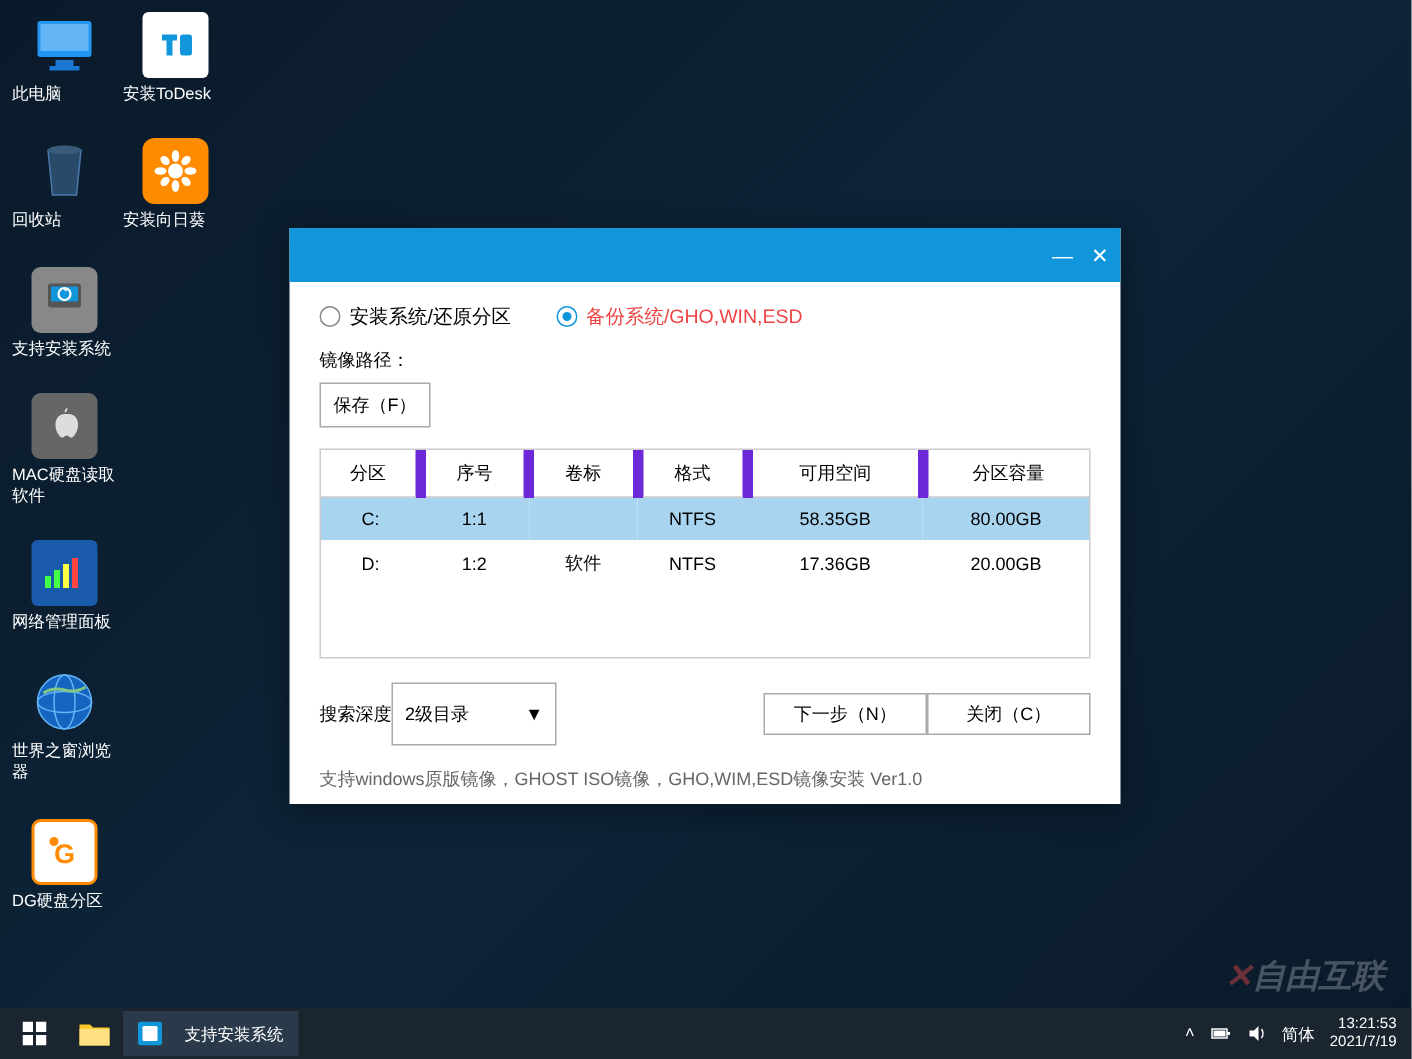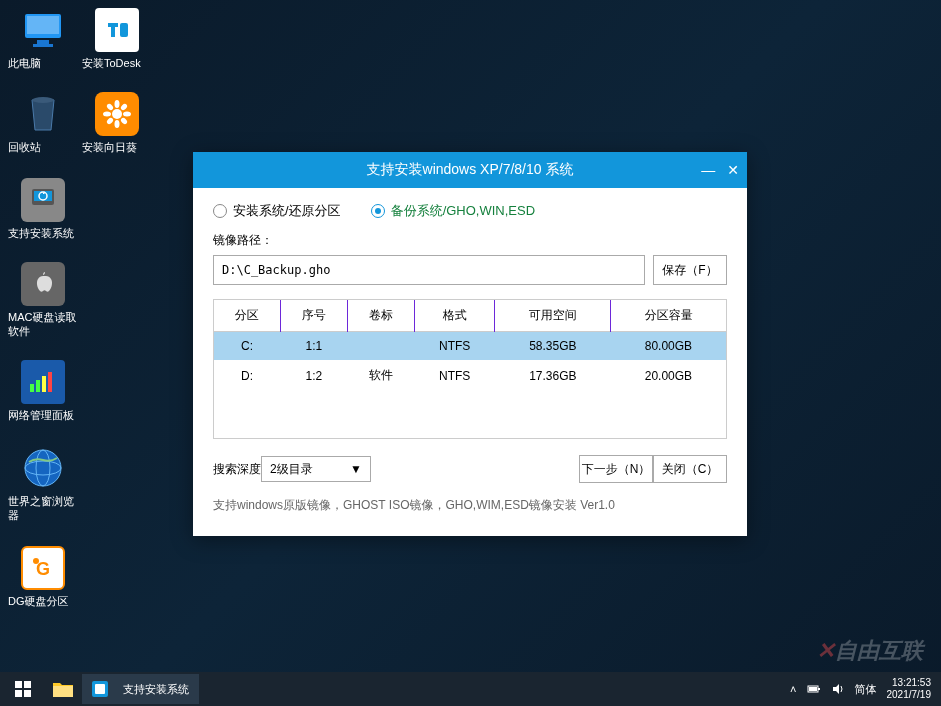--- a/index.html
+++ b/index.html
@@ -34,51 +34,51 @@
 .content { padding: 14px 20px 0; }
 .radio-row { display: flex; gap: 30px; margin-bottom: 12px; font-size: 13px; }
 .radio-item { display: flex; align-items: center; gap: 6px; cursor: pointer; text-align: center; }
 .radio-circle {
   width: 14px; height: 14px; border: 1px solid #888; border-radius: 50%;
   display: flex; align-items: center; justify-content: center;
 }
 .radio-circle.checked::after {
   content: ""; width: 6px; height: 6px; background: #1296db; border-radius: 50%;
 }
-.radio-item.active { color: #15803d; }
+.radio-item.active { color: #ef4444; }
 .radio-item.active .radio-circle { border-color: #1296db; }
 .label { font-size: 12px; margin-bottom: 6px; }
 .path-row { display: flex; gap: 8px; margin-bottom: 14px; }
 .path-input {
   flex: 1; height: 30px; border: 1px solid #aaa; padding: 0 8px;
   font-size: 12px; font-family: monospace;
 }
 .save-btn {
   width: 74px; height: 30px; border: 1px solid #aaa; background: #fff;
   font-size: 12px; cursor: pointer;
 }
 .table { width: 100%; border: 1px solid #ccc; border-collapse: collapse; font-size: 12px; }
 .table th, .table td { padding: 7px 4px; text-align: center; }
 .table thead { background: #fff; border-bottom: 1px solid #ccc; }
-.table th { font-weight: normal; border-right: 1px solid #6d28d9; }
+.table th { font-weight: normal; border-right: 7px solid #6d28d9; }
 .table th:last-child { border-right: none; }
 .table tbody tr.selected { background: #a8d4f0; }
 .table-wrap { height: 140px; border: 1px solid #ccc; overflow: hidden; }
 .table-wrap .table { border: none; }
 .bottom-row {
   display: flex; align-items: center; margin-top: 16px;
   font-size: 12px; 
 }
 .depth-select {
-  width: 110px; height: 26px; border: 1px solid #aaa;
+  width: 110px; height: 42px; border: 1px solid #aaa;
   display: flex; align-items: center; justify-content: space-between;
   padding: 0 8px; cursor: pointer;
 }
 .btn {
-  width: 74px; height: 28px; border: 1px solid #aaa; background: #fff;
+  width: 109px; height: 28px; border: 1px solid #aaa; background: #fff;
   font-size: 12px; cursor: pointer;
 }
 .spacer { flex: 1; }
 .footer-text {
   text-align: left; font-size: 12px; color: #666;
   margin-top: 14px;
 }
 .taskbar {
   position: absolute; bottom: 0; left: 0; right: 0;
   height: 34px; background: #1a2530;
@@ -198,40 +198,38 @@
     <svg width="30" height="30" viewBox="0 0 30 30">
         <text x="15" y="22" text-anchor="middle" font-size="18" font-weight="bold" fill="#ff8c00">G</text>
         <circle cx="8" cy="8" r="3" fill="#ff8c00"></circle>
       </svg>
   </div>
   <span>DG硬盘分区</span>
 </div>
 
 <div class="window">
   <div class="titlebar">
-    <span>支持安装windows XP/7/8/10 系统</span>
     <div class="titlebar-controls">
       <span>—</span>
       <span>✕</span>
     </div>
   </div>
   <div class="content">
     <div class="radio-row">
       <div class="radio-item">
         <span class="radio-circle"></span>
         <span>安装系统/还原分区</span>
       </div>
       <div class="radio-item active">
         <span class="radio-circle checked"></span>
         <span>备份系统/GHO,WIN,ESD</span>
       </div>
     </div>
     <div class="label">镜像路径：</div>
     <div class="path-row">
-      <input class="path-input" value="D:\C_Backup.gho" style="">
       <button class="save-btn">保存（F）</button>
     </div>
     <div class="table-wrap">
       <table class="table">
         <thead>
           <tr>
             <th>分区</th>
             <th>序号</th>
             <th>卷标</th>
             <th>格式</th>

